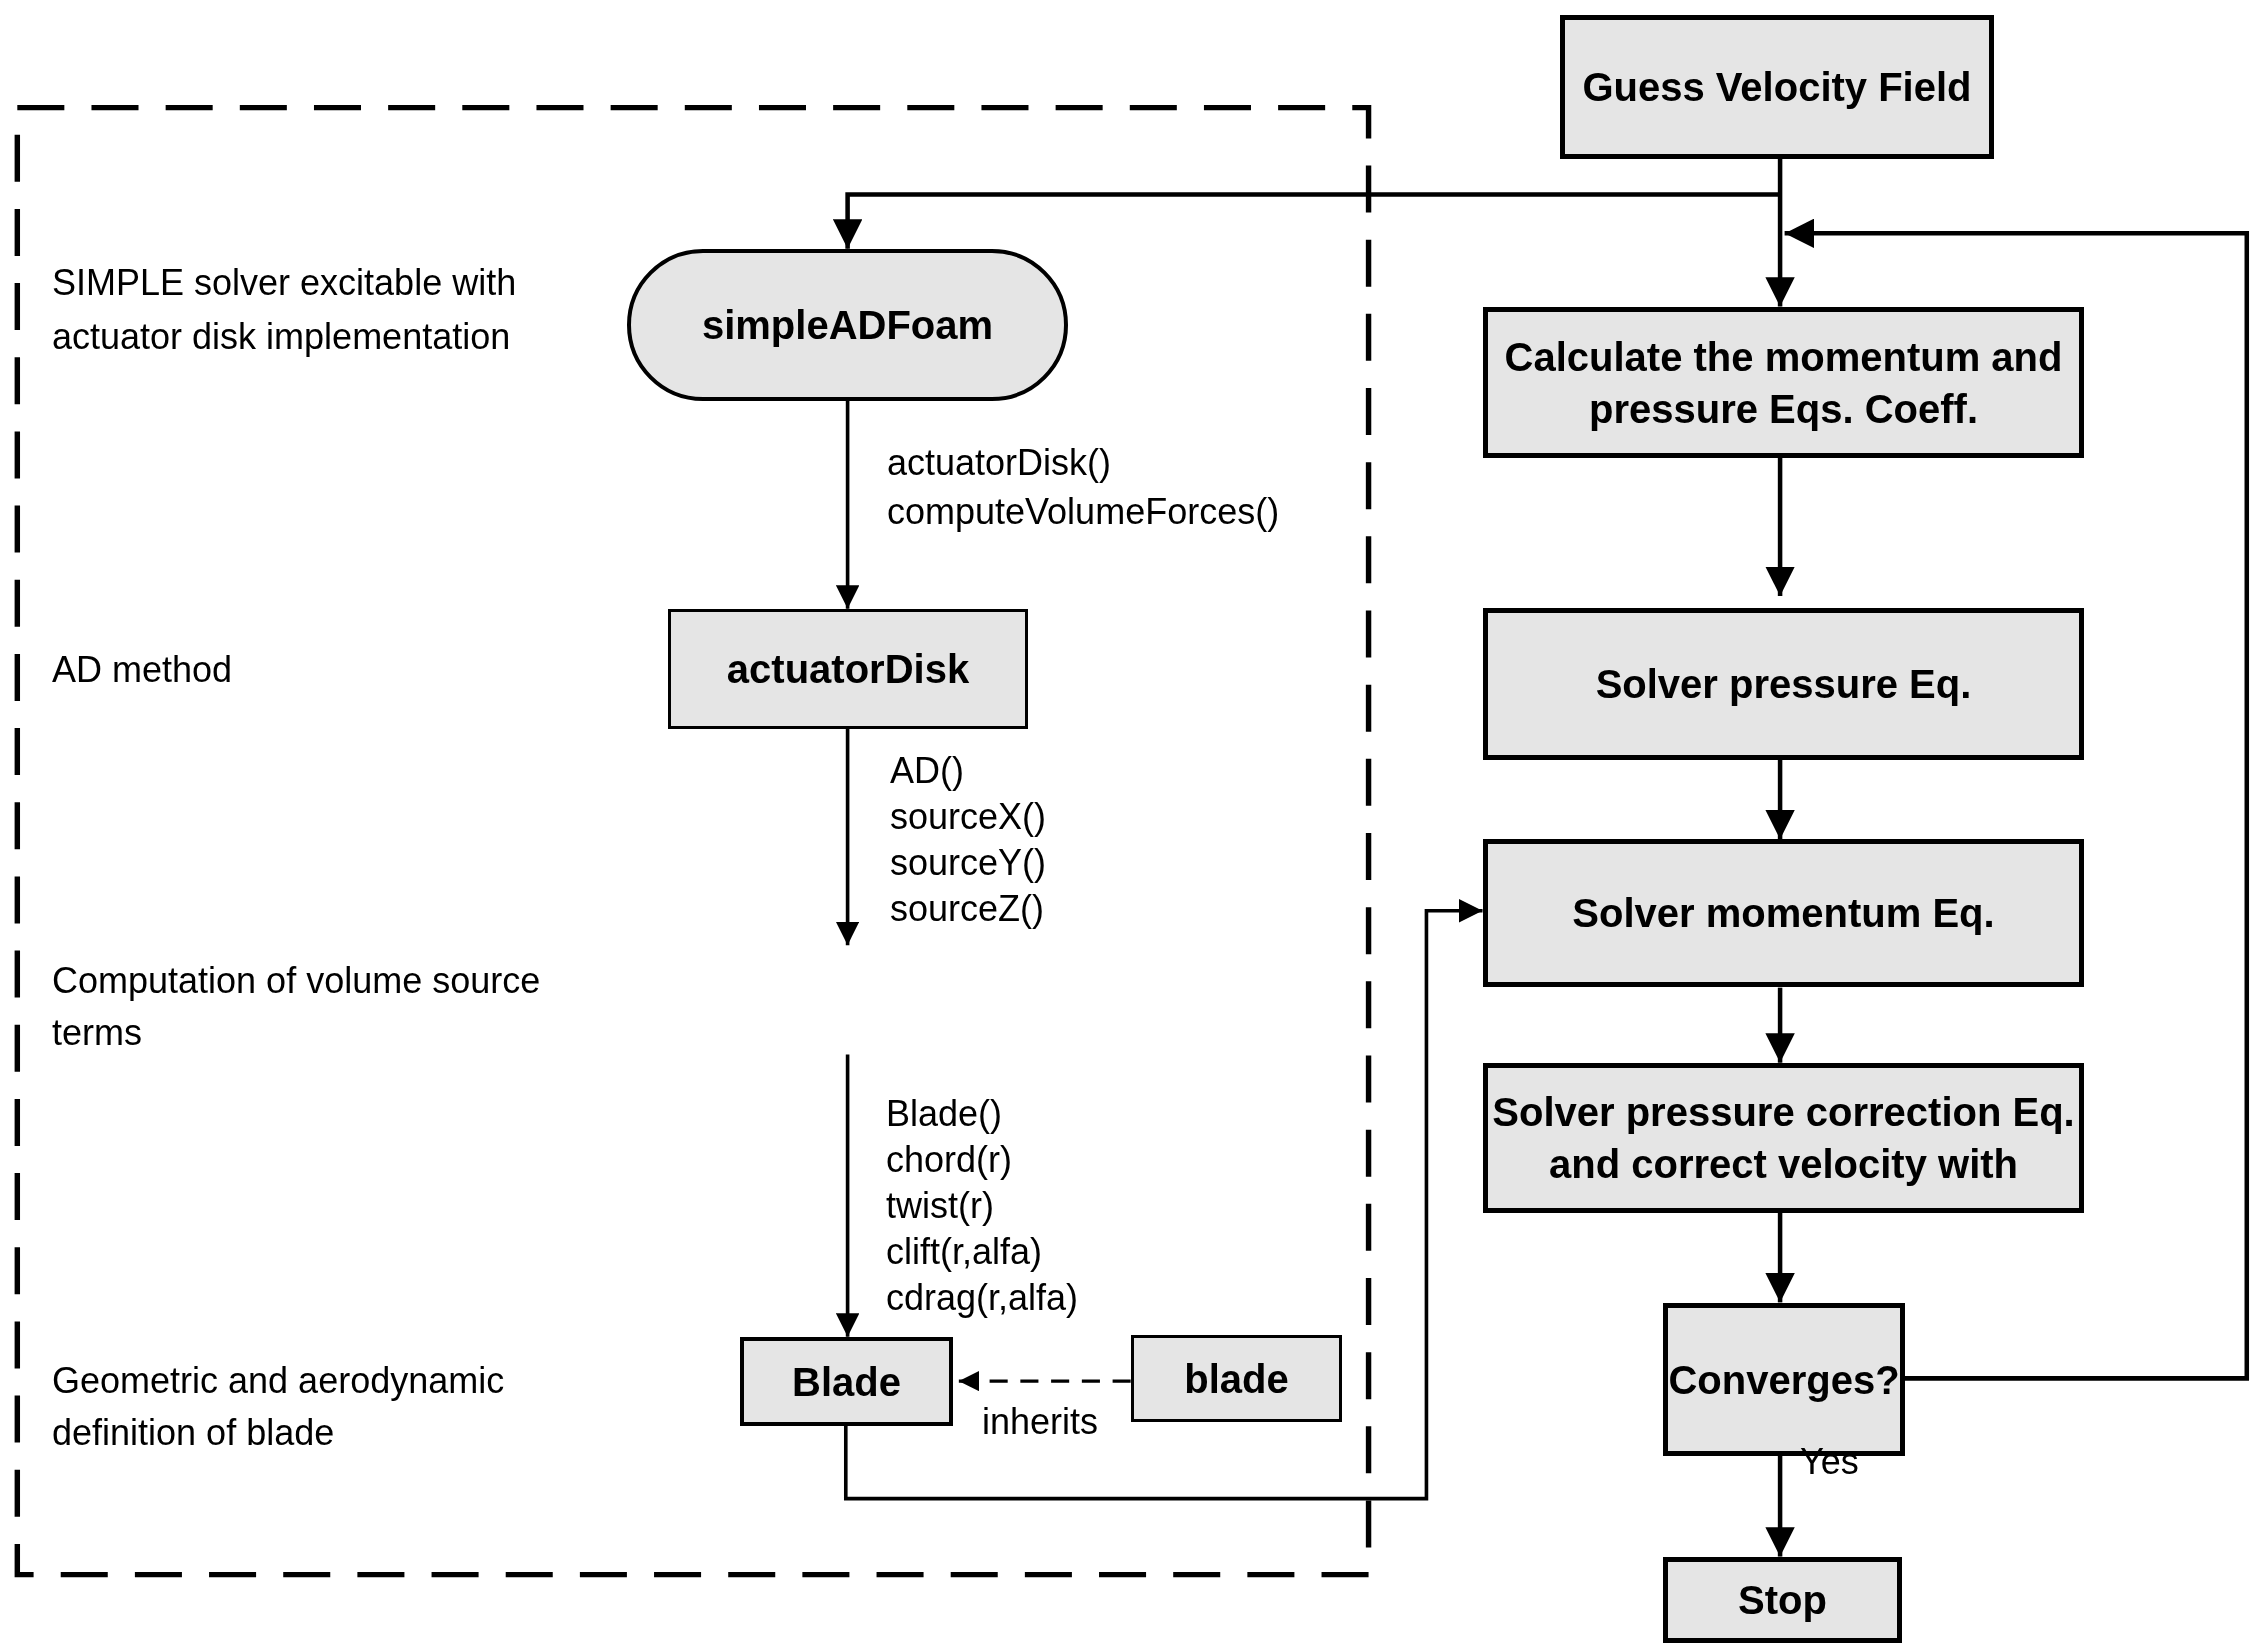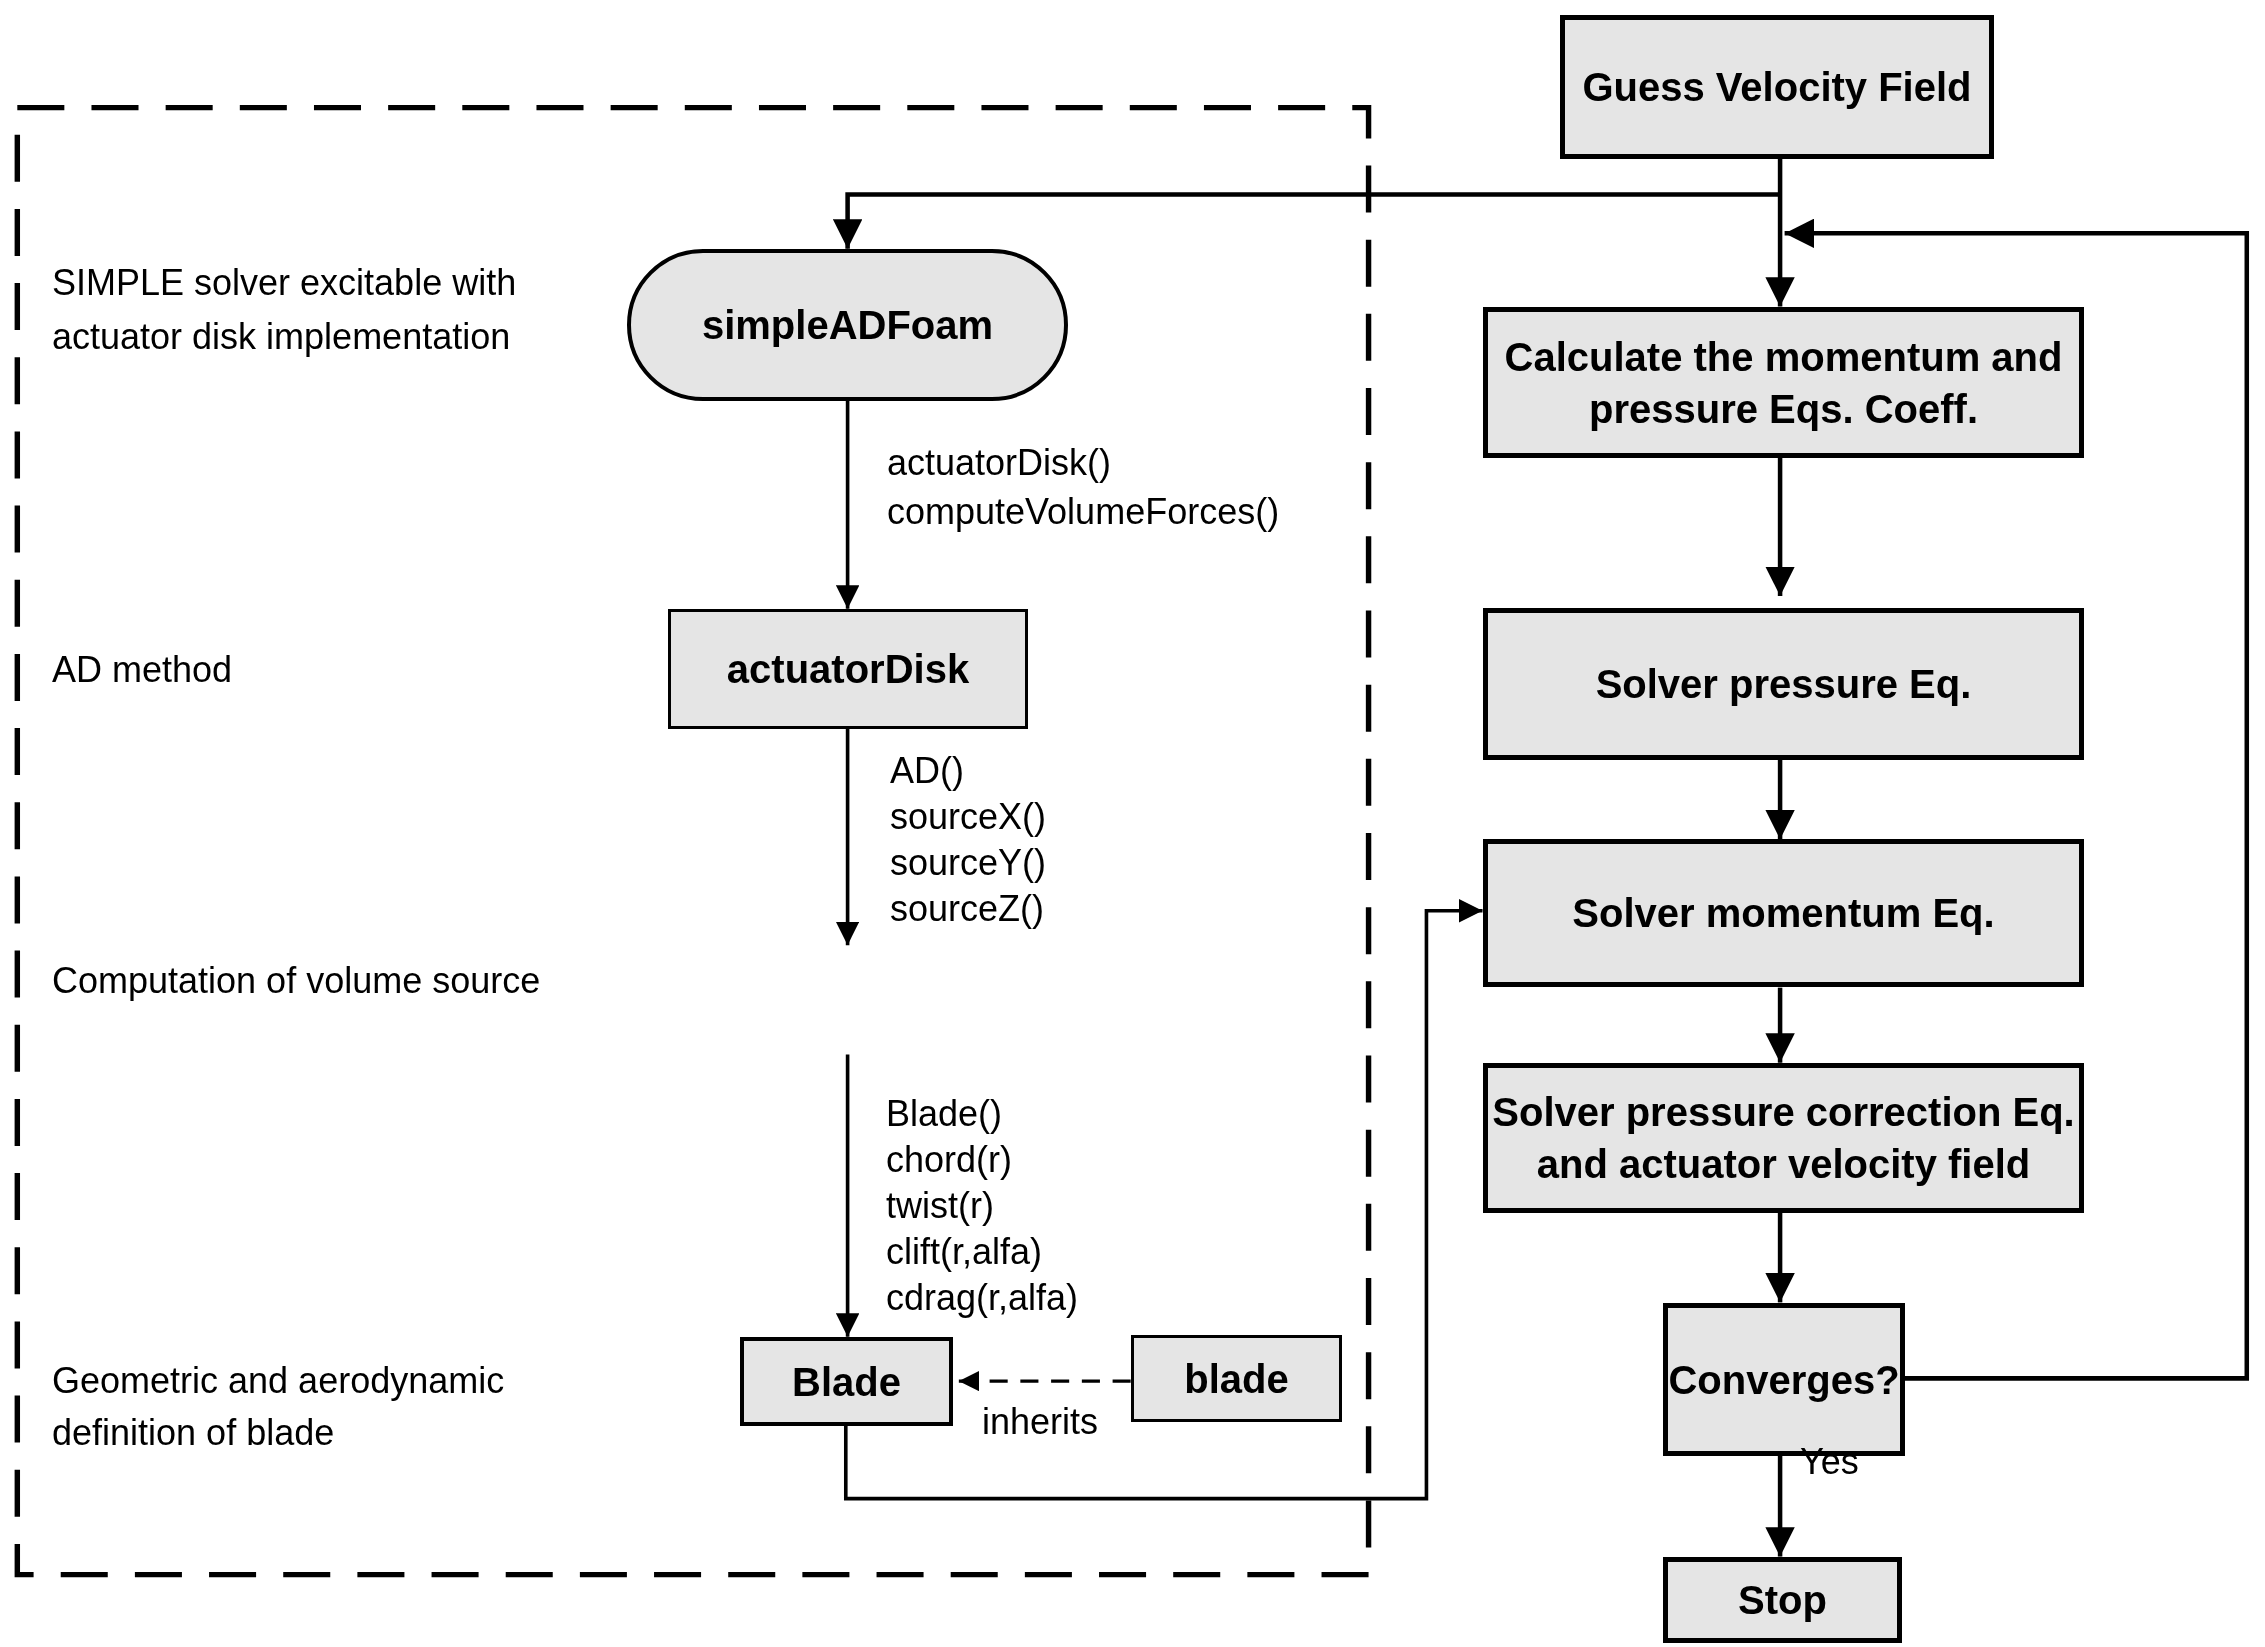--- a/index.html
+++ b/index.html
@@ -86,20 +86,21 @@
 
   <div class="lbl" style="left:52px;top:256px;line-height:54px">
     <div>SIMPLE solver excitable with</div>
     <div>actuator disk implementation</div>
   </div>
 
   <div class="lbl" style="left:52px;top:644px">AD method</div>
 
   <div class="lbl" style="left:52px;top:955px">
     <div>Computation of volume source</div>
+    <div>terms</div>
   </div>
 
   <div class="lbl" style="left:52px;top:1355px">
     <div>Geometric and aerodynamic</div>
     <div>definition of blade</div>
   </div>
 
   <div class="node stadium" style="left:627px;top:249px;width:441px;height:152px">
     <span>simpleADFoam</span>
   </div>
@@ -151,21 +152,21 @@
   <div class="node thick" style="left:1483px;top:608px;width:601px;height:152px">
     <span>Solver pressure Eq.</span>
   </div>
 
   <div class="node thick" style="left:1483px;top:839px;width:601px;height:148px">
     <span>Solver momentum Eq.</span>
   </div>
 
   <div class="node thick" style="left:1483px;top:1063px;width:601px;height:150px">
     <div>Solver pressure correction Eq.</div>
-    <div>and actuator velocity field</div>
+    <div>and correct velocity with</div>
   </div>
 
   <div class="node thick" style="left:1663px;top:1303px;width:242px;height:153px">
     <span>Converges?</span>
   </div>
 
   <div class="lbl" style="left:1800px;top:1436px">Yes</div>
 
   <div class="node thick" style="left:1663px;top:1557px;width:239px;height:86px">
     <span>Stop</span>

